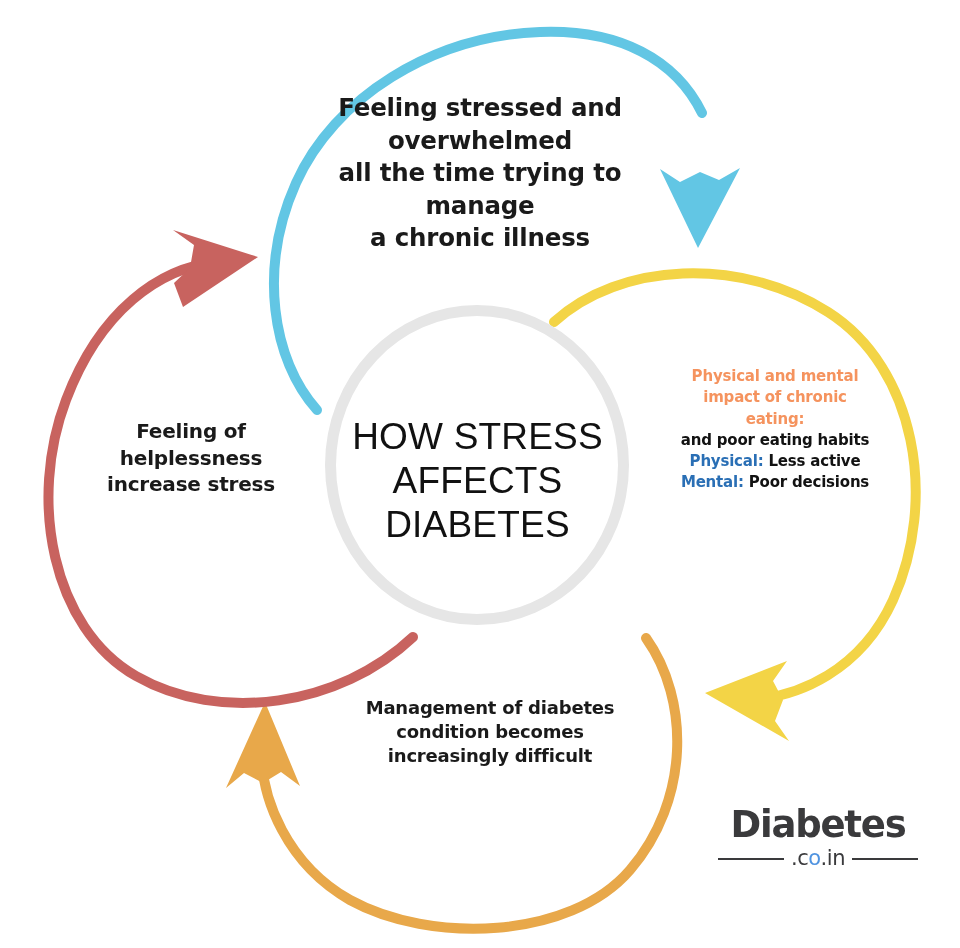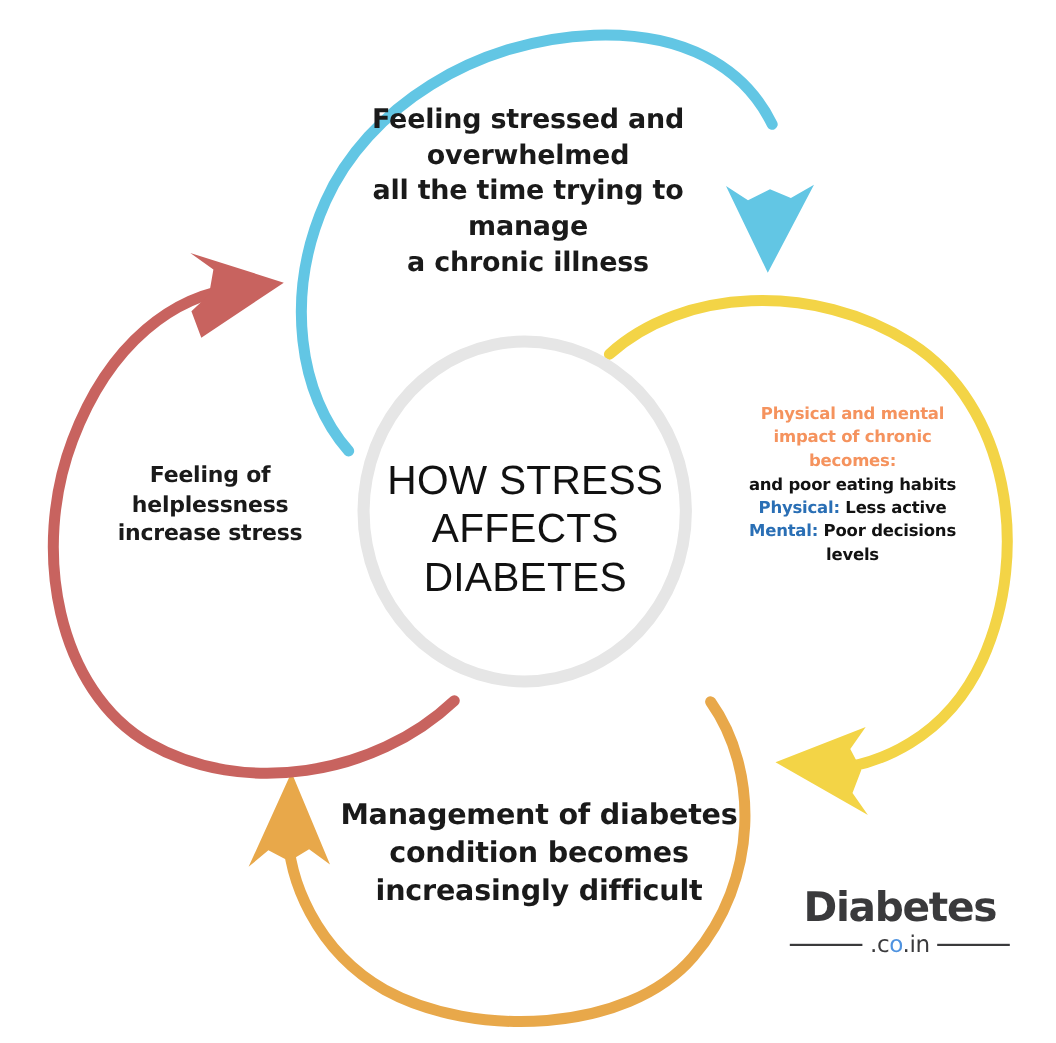--- a/index.html
+++ b/index.html
@@ -51,23 +51,23 @@
     left: 66px;
     top: 418px;
     width: 250px;
     font-size: 20px;
     line-height: 1.33;
   }
 
   
   #bottom-text {
     left: 300px;
-    top: 724px;
+    top: 696px;
     width: 380px;
-    font-size: 26px;
+    font-size: 18px;
     line-height: 1.33;
   }
 
   
   #right-text {
     left: 650px;
     top: 350px;
     width: 250px;
     font-size: 15px;
     line-height: 1.42;
@@ -212,25 +212,24 @@
 
   <div class="txt" id="bottom-text">
     <span>Management of diabetes</span><br>
     <span>condition becomes</span><br>
     <span>increasingly difficult</span>
   </div>
 
   <div class="txt" id="right-text">
     <span class="rt-line heading">Physical and mental</span>
     <span class="rt-line heading">impact of chronic</span>
-    <span class="rt-line heading">becomes:</span>
+    <span class="rt-line heading">eating:</span>
     <span class="rt-line body">and poor eating habits</span>
     <span class="rt-line"><span class="tag">Physical:</span><span class="body"> Less active</span></span>
     <span class="rt-line"><span class="tag">Mental:</span><span class="body"> Poor decisions</span></span>
-    <span class="rt-line body">levels</span>
   </div>
 
   <div id="center-circle"></div>
   <div id="center-title">
     <span>HOW STRESS</span><br>
     <span>AFFECTS</span><br>
     <span>DIABETES</span>
   </div>
 
   <div id="logo">

